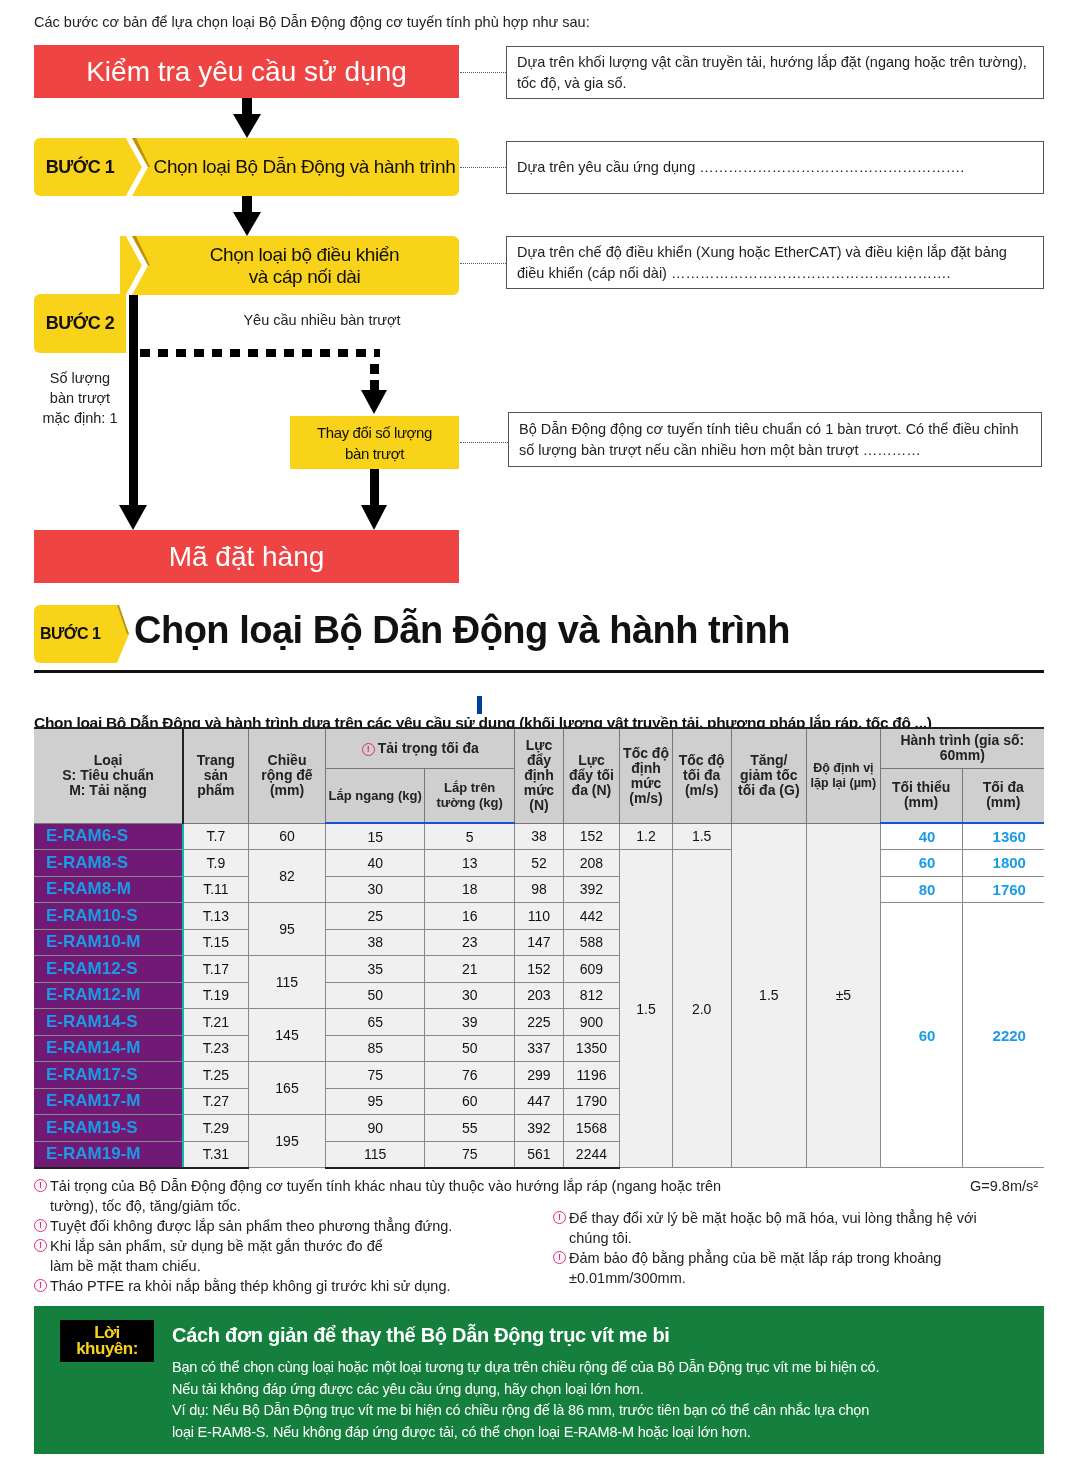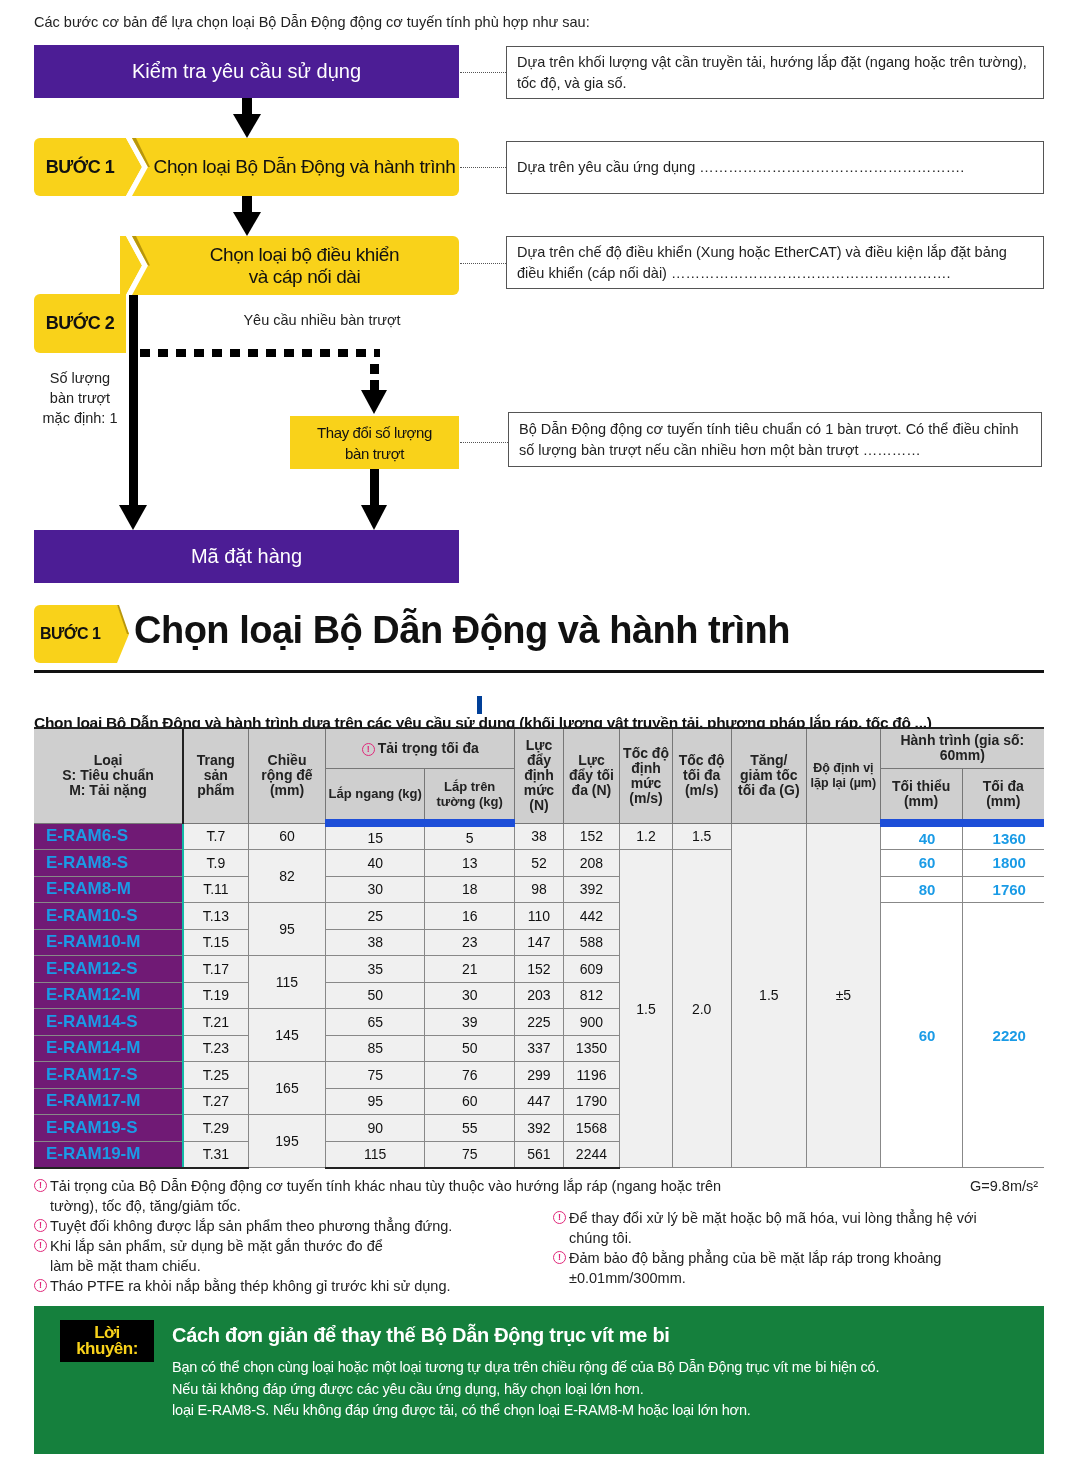--- a/index.html
+++ b/index.html
@@ -1,21 +1,21 @@
 <!DOCTYPE html>
 <html><head>
 <meta charset="utf-8">
 <style>
   * { box-sizing: border-box; margin: 0; padding: 0; }
   body { width: 1080px; height: 1471px; background: #ffffff; font-family: "Liberation Sans", "DejaVu Sans", sans-serif; color: #111; position: relative; overflow: hidden; }
   .abs { position: absolute; }
   .intro { left: 34px; top: 14px; font-size: 14.5px; color: #222; }
 
   
-  .blue-box { background: #4c1d95; color: #fff; display: flex; align-items: center; justify-content: center; font-size: 20px; }
+  .blue-box { background: #ef4444; color: #fff; display: flex; align-items: center; justify-content: center; font-size: 28px; }
   .step-badge { background: #f9d21a; border-radius: 6px 0 0 6px; color: #111; font-weight: bold; font-size: 18px; display: flex; align-items: center; justify-content: center; letter-spacing: -0.5px; position: relative; }
   .step-main { background: #f9d21a; border-radius: 0 6px 6px 0; color: #111; display: flex; align-items: center; justify-content: center; text-align: center; font-size: 19px; line-height: 22px; letter-spacing: -0.4px; transform-origin: center; }
   .yellow-plain { background: #f9d21a; color: #111; display: flex; align-items: center; justify-content: center; text-align: center; font-size: 15px; line-height: 21px; letter-spacing: -0.4px; }
 
   .note-box { border: 1px solid #555; background: #fff; font-size: 14.5px; line-height: 21px; color: #222; padding: 8px 10px; display: flex; align-items: center; }
   .dotline { border-top: 1px dotted #555; height: 0; }
 
   .vline { background: #000; }
   .arrow-down { width: 0; height: 0; border-left: 14px solid transparent; border-right: 14px solid transparent; border-top: 24px solid #000; }
   .dash-h { height: 8px; background: repeating-linear-gradient(90deg, #000 0 10px, transparent 10px 18px); }
@@ -29,21 +29,21 @@
   .sub-title { font-size: 15.5px; font-weight: bold; color: #111; display: flex; align-items: center; letter-spacing: -0.3px; flex-direction: column; }
   .sub-bar { width: 5px; height: 18px; background: #003f98; margin-right: 6px; }
 
   
   table.spec { border-collapse: collapse; position: absolute; left: 34px; top: 727px; width: 1010px; font-size: 14px; }
   table.spec th { background: #cfcfcf; font-weight: bold; font-size: 14px; line-height: 15px; color: #222; border: 1px solid #777; text-align: center; padding: 2px 2px; }
   table.spec td { border: 1px solid #888; text-align: center; height: 26.5px; background: #f0f0f0; color: #111; }
   table.spec td.model { background: #701a75; color: #1a9be6; font-weight: bold; font-size: 17px; text-align: left; padding-left: 12px; border-left: none; border-right: 2px solid #14b8a6; }
   table.spec td.blue { background: #fff; color: #1a9be6; font-weight: bold; font-size: 15px; padding-left: 12px; }
   table.spec thead tr:first-child th { border-top: 2px solid #222; }
-  table.spec thead tr:last-child th { border-bottom: 8px solid #1d4ed8; }
+  table.spec thead tr:last-child th { border-bottom: 2px solid #1d4ed8; }
   table.spec tbody tr:last-child td { border-bottom: 2px solid #222; }
   table.spec th.first { border-left: none; border-right: 2px solid #222; }
   table.spec th.lastc, table.spec td.lastc { border-right: none; }
   .warn-ic { display: inline-block; width: 13px; height: 13px; border: 1.5px solid #e0287a; border-radius: 50%; color: #e0287a; font-size: 9px; line-height: 10px; text-align: center; font-weight: bold; vertical-align: middle; margin-right: 3px; }
 
   .notes { font-size: 14.5px; color: #222; line-height: 20px; }
   .note-item { display: flex; align-items: flex-start; }
   .note-item .warn-ic { margin-top: 3px; flex-shrink: 0; }
 
   
@@ -352,15 +352,16 @@
 
 <div class="abs tip" style="left:34px; top:1306px; width:1010px; height:148px;">
   <div class="abs tip-badge" style="left:26px; top:14px; width:94px; height:42px; flex-direction:column;">
     <span>Lời</span>
     <span>khuyên:</span>
   </div>
   <div class="abs tip-title" style="left:138px; top:18px;">Cách đơn giản để thay thế Bộ Dẫn Động trục vít me bi</div>
   <div class="abs tip-body" style="left:138px; top:51px; width:850px;">
     <div>Bạn có thể chọn cùng loại hoặc một loại tương tự dựa trên chiều rộng đế của Bộ Dẫn Động trục vít me bi hiện có.</div>
     <div>Nếu tải không đáp ứng được các yêu cầu ứng dụng, hãy chọn loại lớn hơn.</div>
+    <div>Ví dụ: Nếu Bộ Dẫn Động trục vít me bi hiện có chiều rộng đế là 86 mm, trước tiên bạn có thể cân nhắc lựa chọn</div>
     <div>loại E-RAM8-S. Nếu không đáp ứng được tải, có thể chọn loại E-RAM8-M hoặc loại lớn hơn.</div>
   </div>
 </div>
 
 </body></html>

